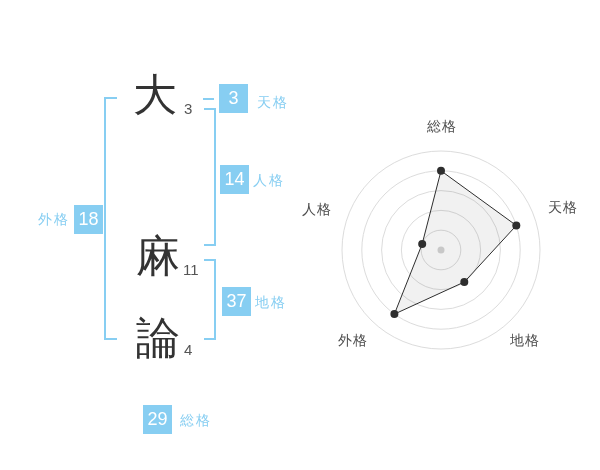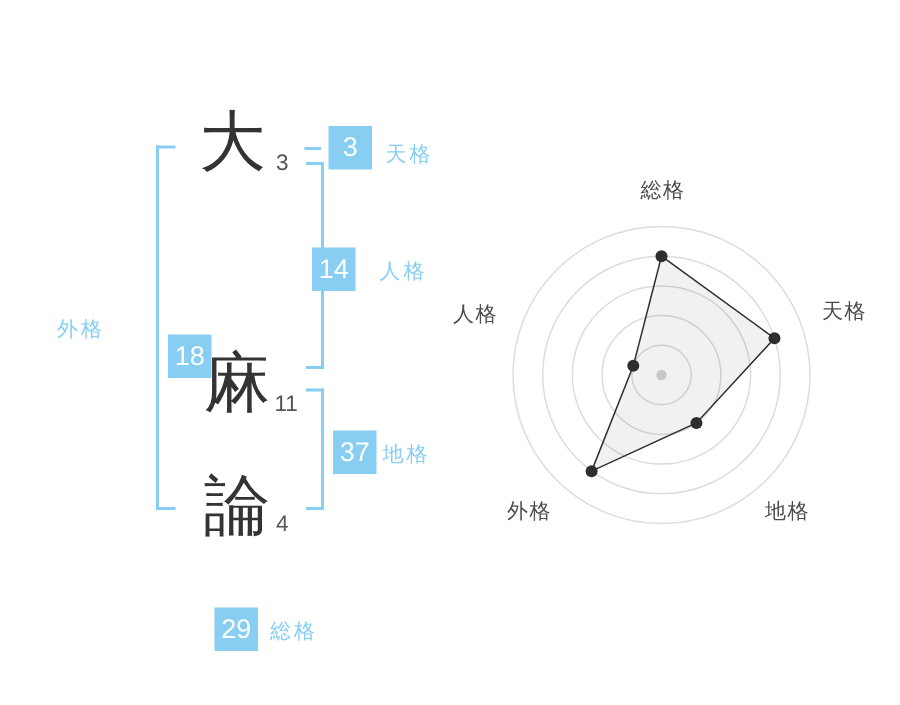--- a/index.html
+++ b/index.html
@@ -64,27 +64,27 @@
   <div class="stroke-num" style="left:184px;top:342px;">4</div>
 
   <div class="bracket-left"></div>
   <div class="tick"></div>
   <div class="bracket-right bracket-jin"></div>
   <div class="bracket-right bracket-chi"></div>
 
   <div class="badge" style="left:219px;top:84px;">3</div>
   <div class="badge-label" style="left:257px;top:95px;">天格</div>
 
-  <div class="badge" style="left:208px;top:165px;">14</div>
+  <div class="badge" style="left:220px;top:165px;">14</div>
   <div class="badge-label" style="left:253px;top:173px;">人格</div>
 
   <div class="badge" style="left:222px;top:287px;">37</div>
   <div class="badge-label" style="left:255px;top:295px;">地格</div>
 
-  <div class="badge" style="left:74px;top:223px;margin-left:38px;">18</div>
+  <div class="badge" style="left:74px;top:205px;">18</div>
   <div class="badge-label" style="left:38px;top:212px;">外格</div>
 
   <div class="badge" style="left:143px;top:405px;">29</div>
   <div class="badge-label" style="left:180px;top:413px;">総格</div>
 
   <svg id="radar" width="220" height="220" viewBox="0 0 220 220">
       <circle cx="110" cy="110" r="19.8" class="ring"></circle>
       <circle cx="110" cy="110" r="39.6" class="ring"></circle>
       <circle cx="110" cy="110" r="59.4" class="ring"></circle>
       <circle cx="110" cy="110" r="79.2" class="ring"></circle>

